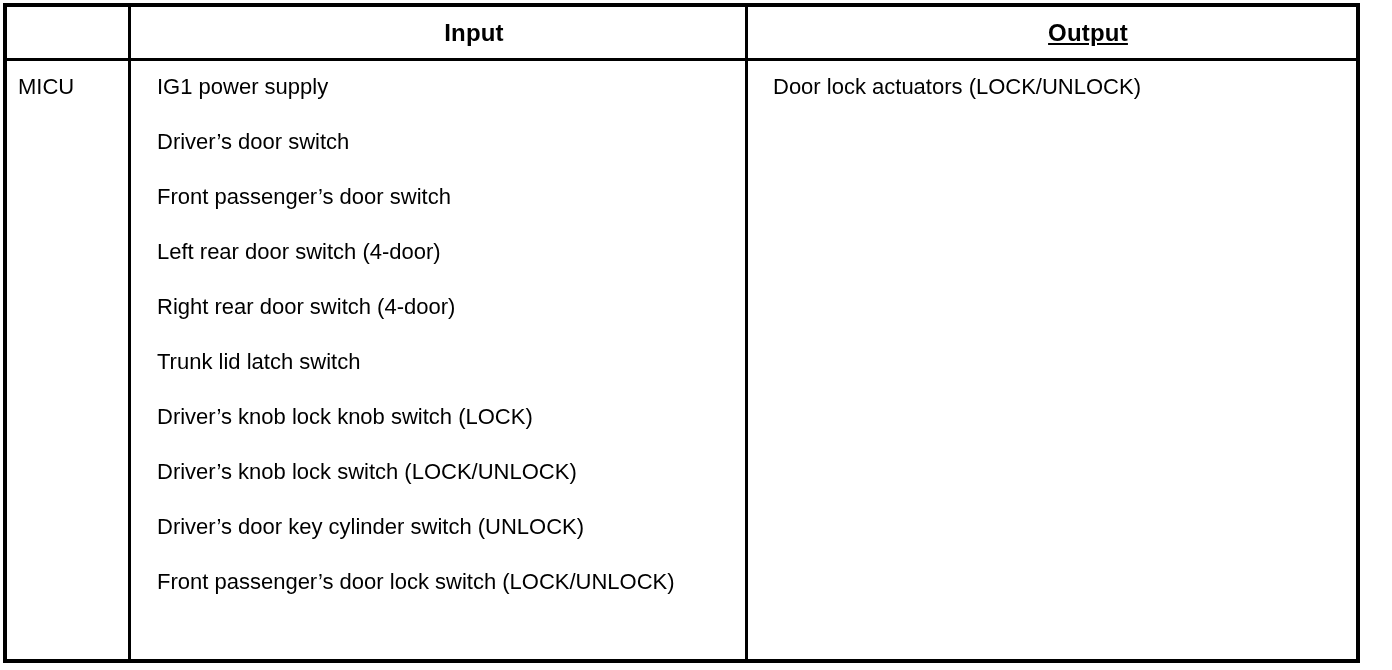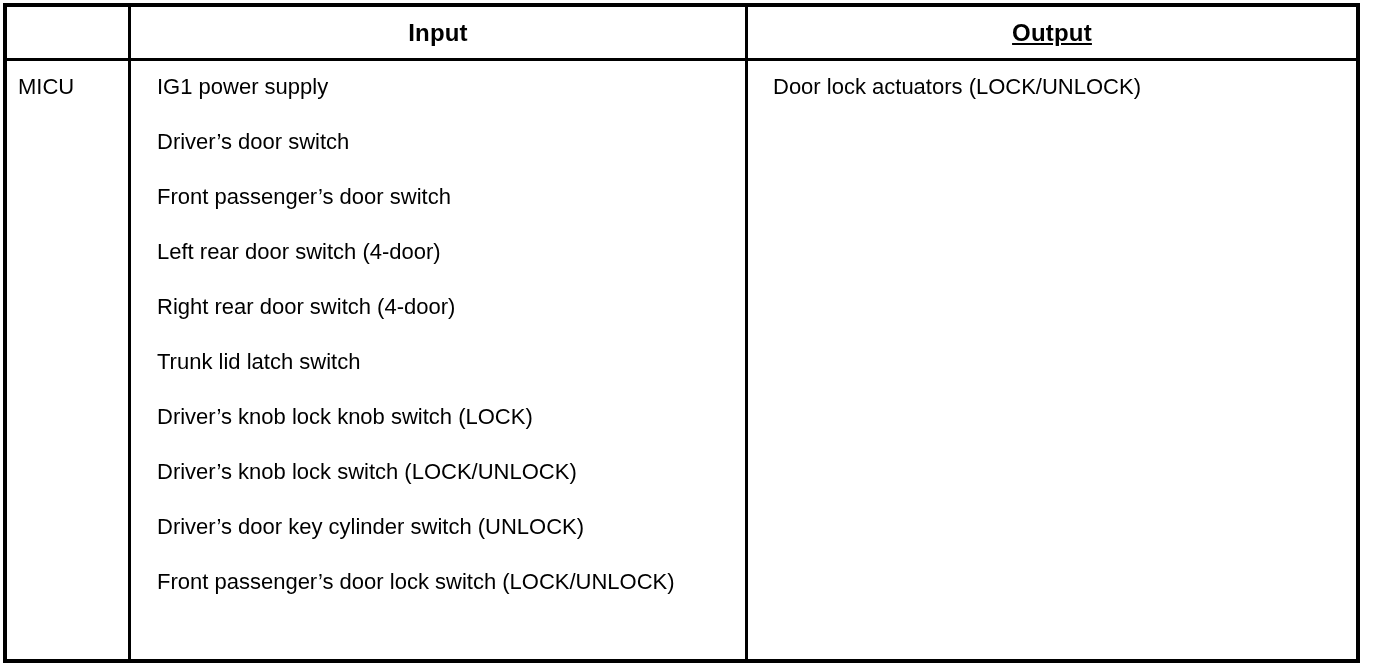--- a/index.html
+++ b/index.html
@@ -59,20 +59,21 @@
   .hdr-cell {
     position: absolute;
     top: 0;
     height: 51px;
     display: flex;
     align-items: center;
     justify-content: center;
     font-size: 24px;
     font-weight: bold;
     letter-spacing: 0.2px;
+    margin-left: 36px;
   }
   #hdr-blank  { left: 0;     width: 121px; }
   #hdr-input  { left: 124px; width: 614px; }
   #hdr-output { left: 741px; width: 608px; text-decoration: underline; }
 
   
   .body-cell {
     position: absolute;
     top: 54px;
     bottom: 8px;

